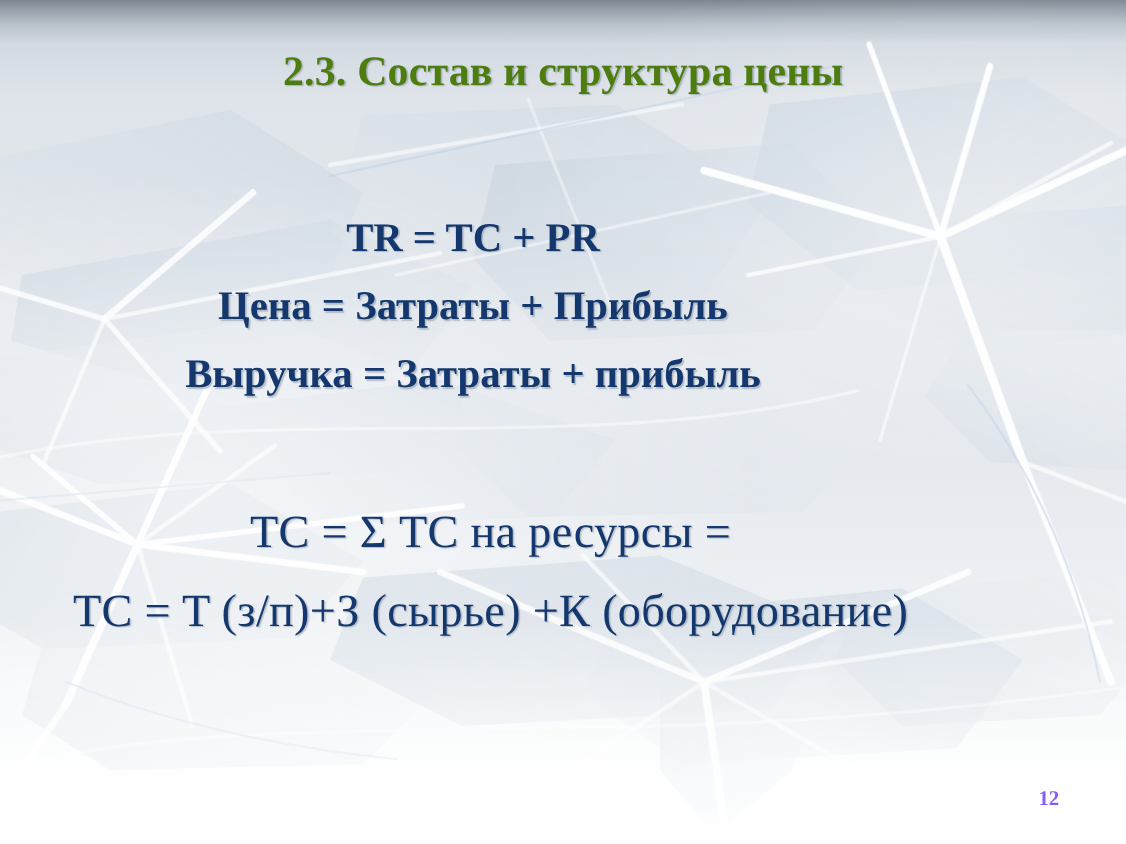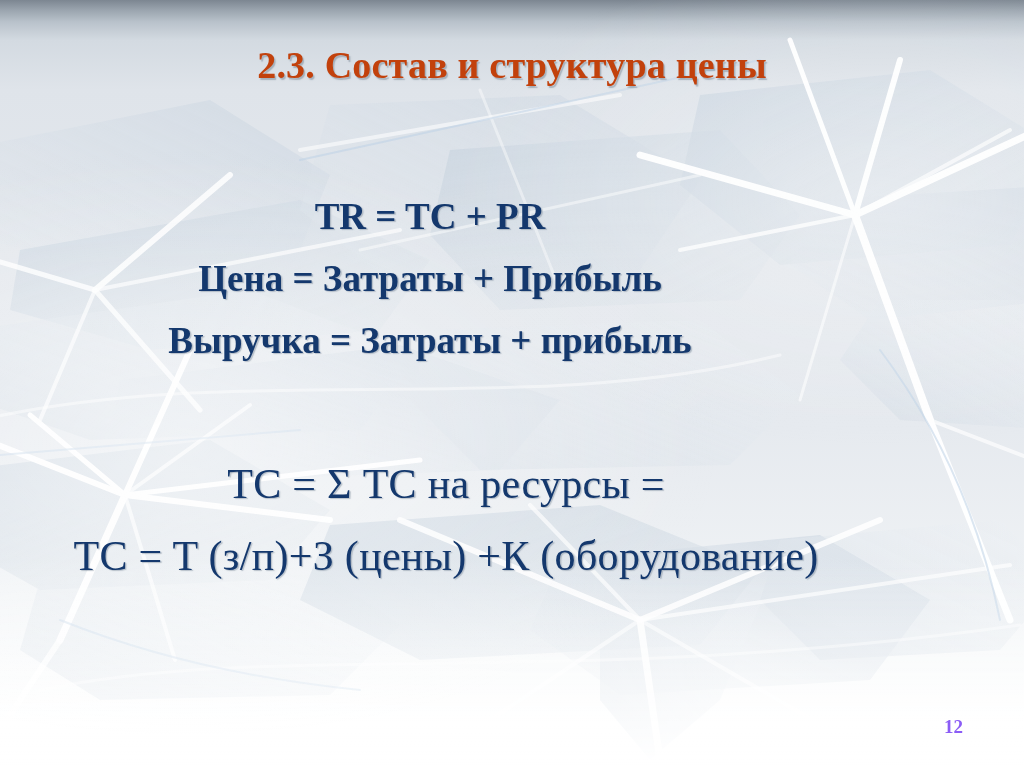--- a/index.html
+++ b/index.html
@@ -59,21 +59,21 @@
   }
 
   .slide-title {
     position: absolute;
     top: 43px;
     left: 0;
     width: 1024px;
     text-align: center;
     font-size: 38px;
     font-weight: bold;
-    color: #c2410c;
+    color: #4d7c0f;
     letter-spacing: 0.2px;
     text-shadow: 1.5px 1.5px 1.2px rgba(120,135,150,0.55);
     white-space: nowrap;
   }
 
   .formula-block-a {
     position: absolute;
     top: 186px;
     left: 0;
     width: 860px;
@@ -243,19 +243,19 @@
     <div class="slide-title">2.3. Состав и структура цены</div>
 
     <div class="formula-block-a">
       <div class="f-line f-bold">TR = TC + PR</div>
       <div class="f-line f-bold">Цена  = Затраты + Прибыль</div>
       <div class="f-line f-bold">Выручка = Затраты + прибыль</div>
     </div>
 
     <div class="formula-block-b">
       <div class="f-line f-plain">TC = Σ TC на ресурсы =</div>
-      <div class="f-line f-plain">TC = T (з/п)+З (цены) +К (оборудование)</div>
+      <div class="f-line f-plain">TC = T (з/п)+З (сырье) +К (оборудование)</div>
     </div>
 
     <div class="page-number">12</div>
 
   </div>
 </div>
 
 </body></html>

